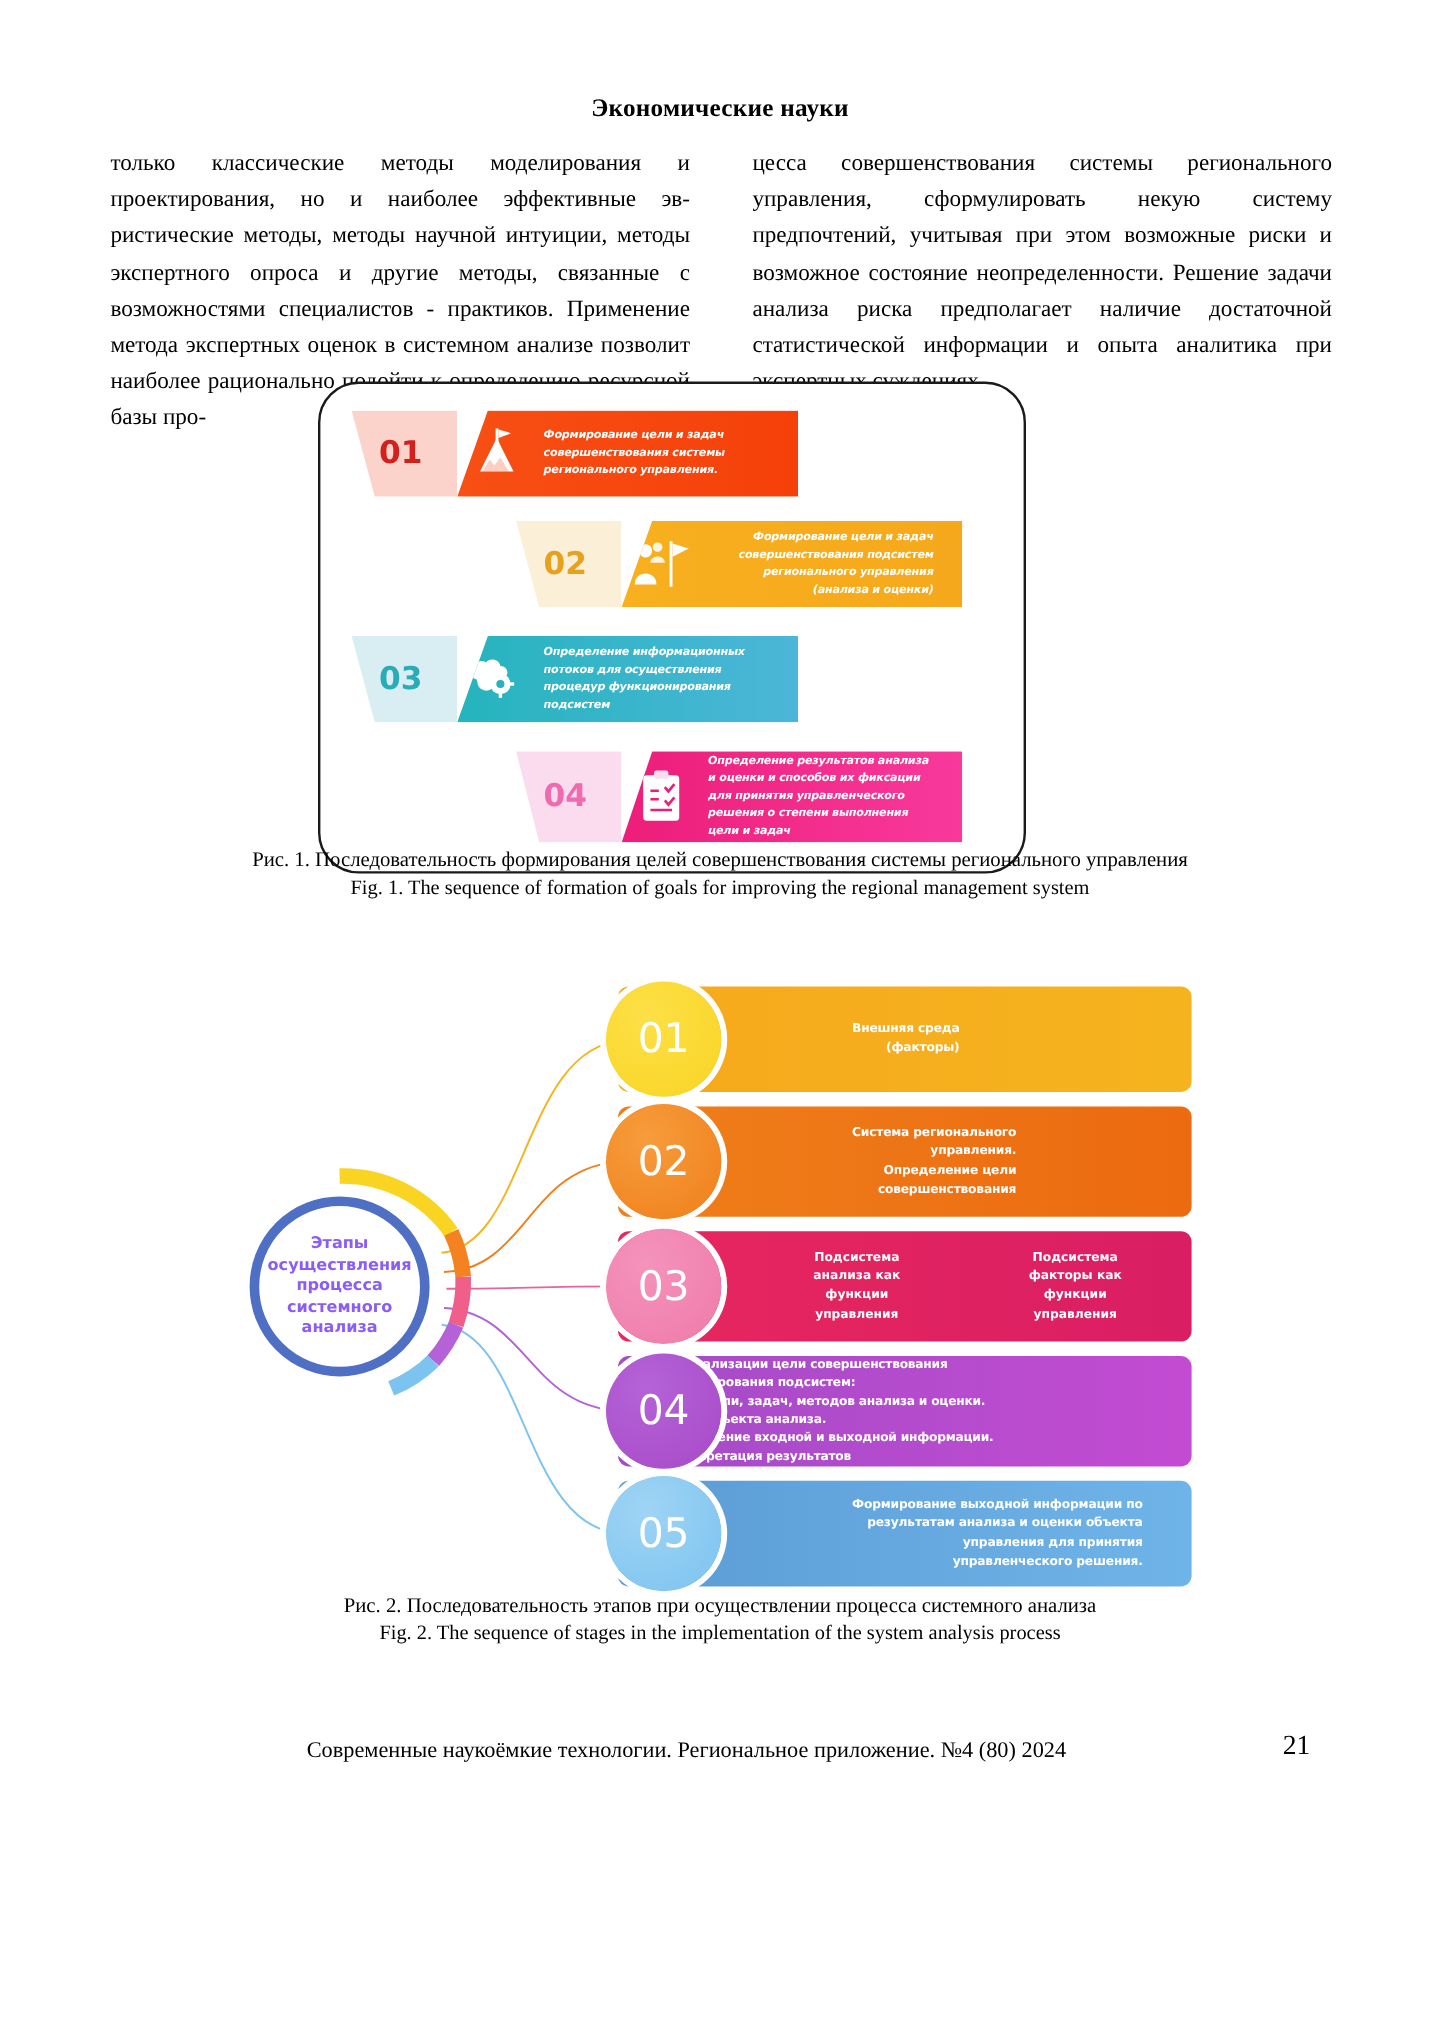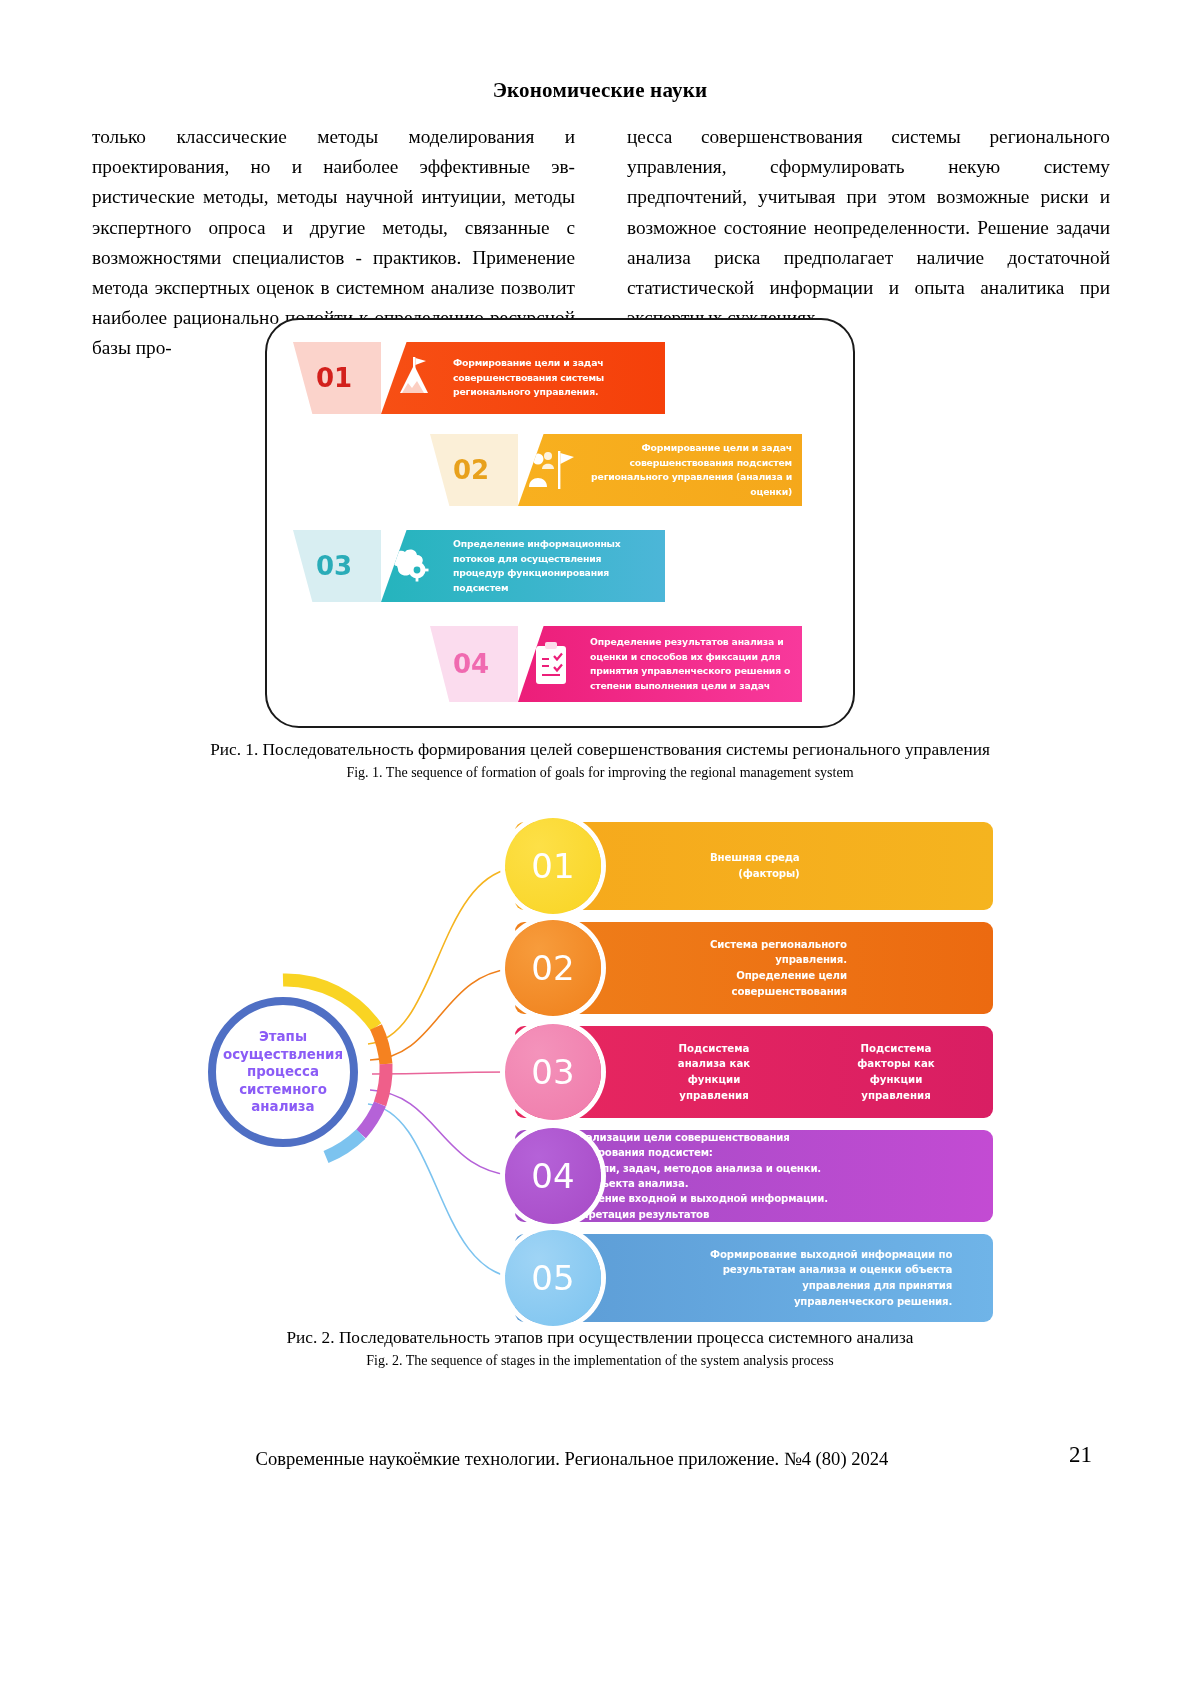--- a/index.html
+++ b/index.html
@@ -79,22 +79,23 @@
     font-size: 26px;
     clip-path: polygon(0 0, 100% 0, 100% 100%, 22% 100%);
     box-sizing: border-box;
     padding-right: 6px;
   }
   .f1-body {
     flex: 1;
     display: flex;
     align-items: center;
     gap: 10px;
-    padding: 0 10px 0 4px;
+    padding: 0 24px 0 4px;
     clip-path: polygon(9% 0, 100% 0, 100% 100%, 0 100%);
+    font-style: italic;
   }
   .f1-icon {
     width: 58px;
     min-width: 58px;
     height: 58px;
     display: flex;
     align-items: center;
     justify-content: center;
   }
   .f1-text {
@@ -124,21 +125,21 @@
   .f1-r4 .f1-body { background: linear-gradient(90deg,#ec1e79,#f8399c); }
 
   .fig-caption {
     position: absolute;
     width: 1200px;
     left: 0;
     text-align: center;
     font-size: 17.3px;
     line-height: 23px;
   }
-  .fig-caption .en { font-size: 14px; }
+  .fig-caption .en { font-size: 17px; }
 
   
   .fig2-wrap {
     position: absolute;
     top: 812px;
     left: 190px;
     width: 830px;
     height: 500px;
   }
   .f2-bar {
@@ -344,21 +345,21 @@
             <path d="M26 28 l3 3.5 l5 -6"></path>
             <path d="M14 36 h18"></path>
           </g>
         </svg>
       </div>
       <div class="f1-text">Определение результатов анализа и оценки и способов их фиксации для принятия управленческого решения о степени выполнения цели и задач</div>
     </div>
   </div>
 </div>
 
-<div class="fig-caption" style="top:738px">
+<div class="fig-caption" style="top:705px">
   <div>Рис. 1. Последовательность формирования целей совершенствования системы регионального управления</div>
   <div class="en">Fig. 1. The sequence of formation of goals for improving the regional management system</div>
 </div>
 
 <div class="fig2-wrap">
 
   <svg width="830" height="500" style="position:absolute;left:0;top:0;">
     <g fill="none" stroke-width="1.6">
       <path d="M178 232 C250 225 245 60 330 55" stroke="#f5b41f"></path>
       <path d="M180 248 C250 246 250 158 330 156" stroke="#ef7f1a"></path>

